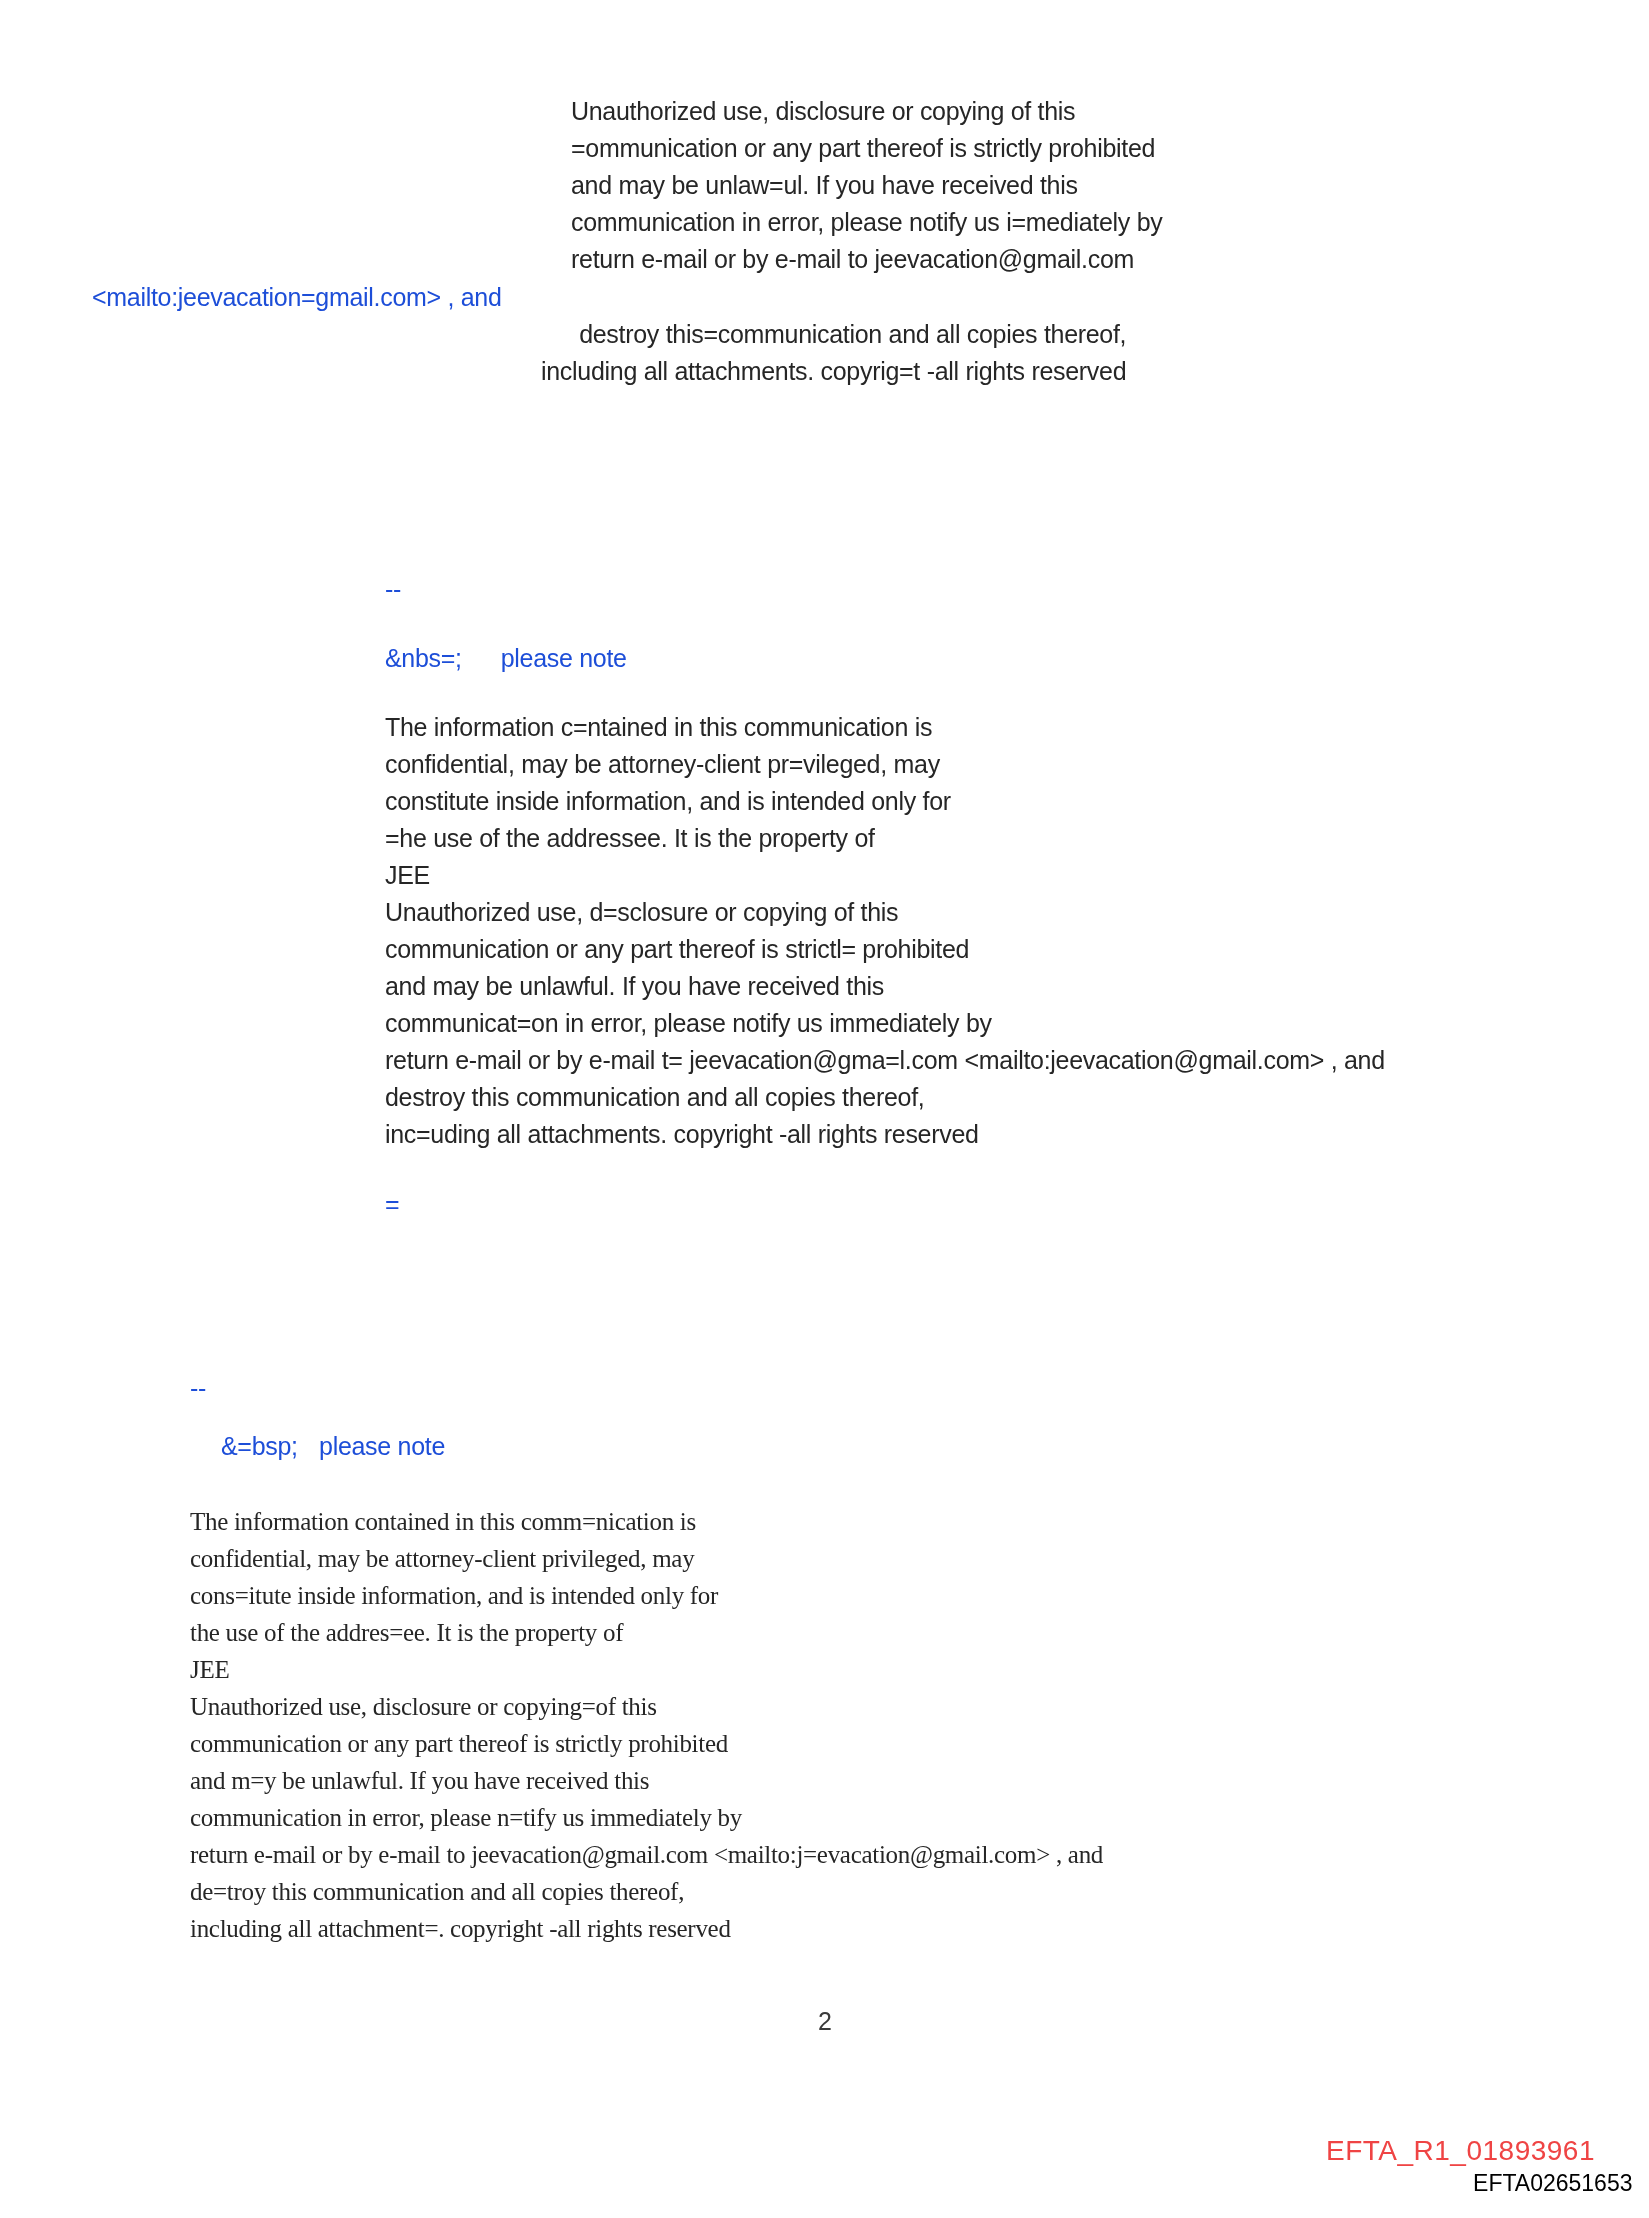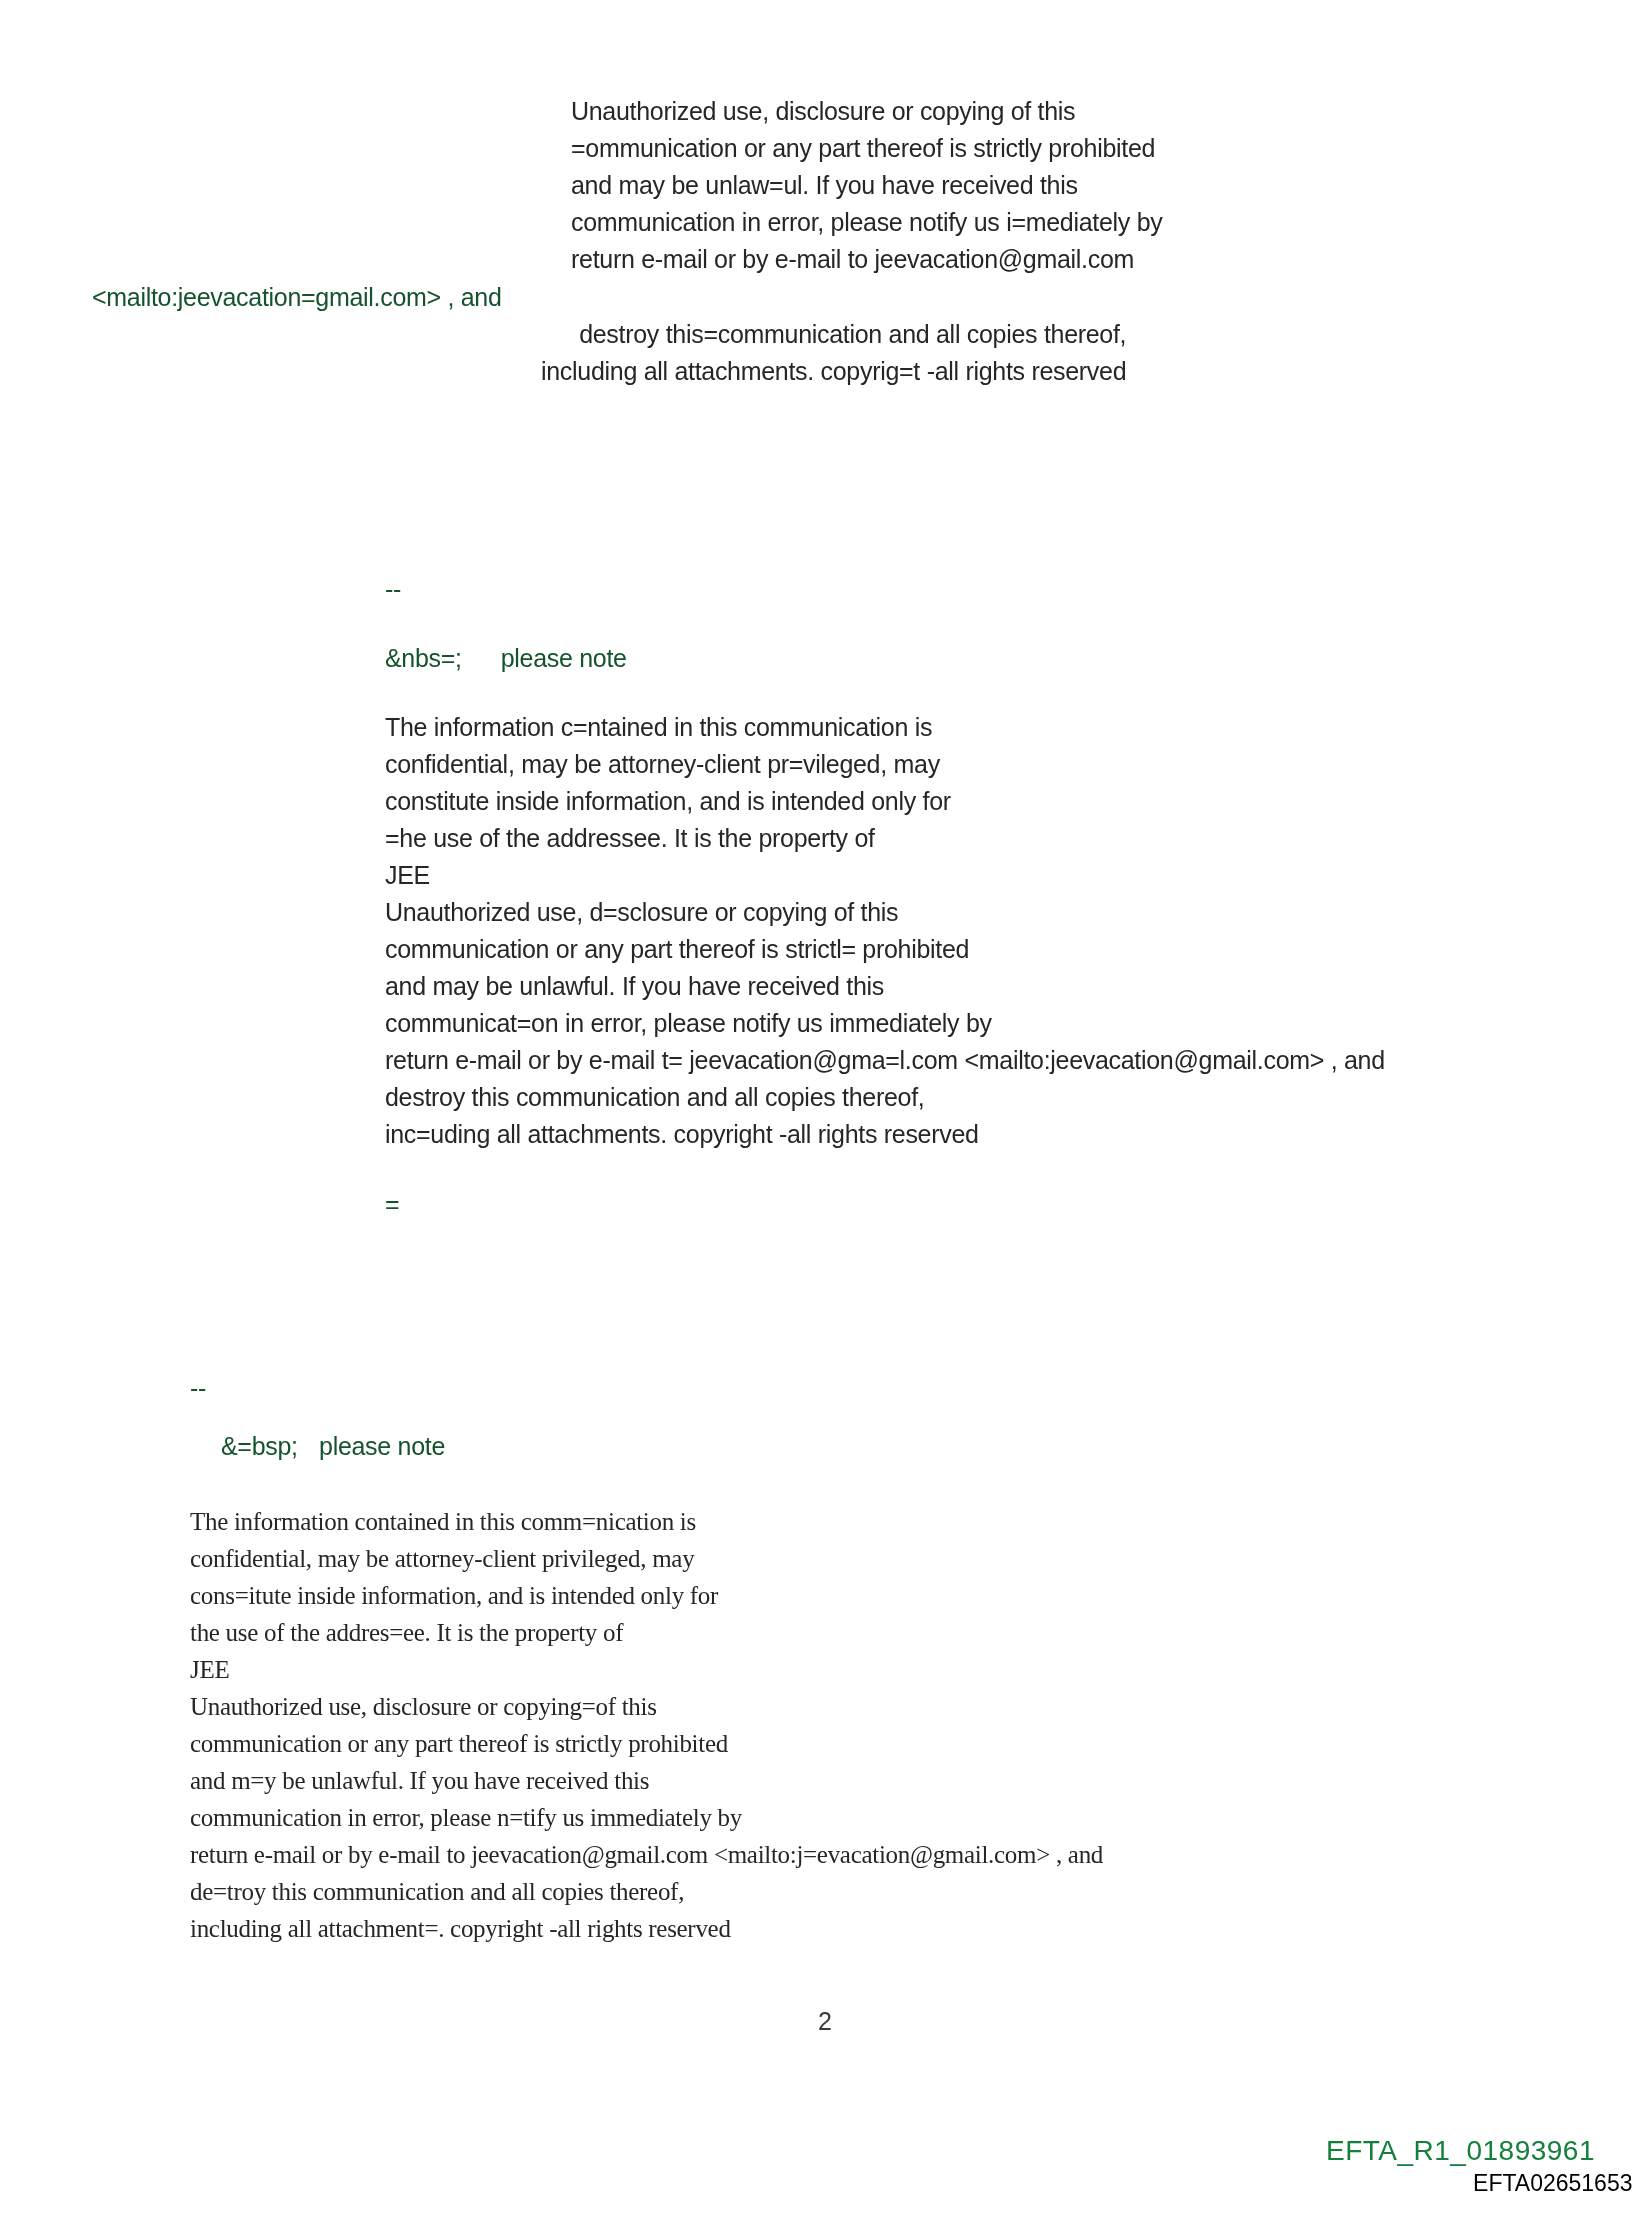--- a/index.html
+++ b/index.html
@@ -22,41 +22,41 @@
     font-size: 25px;
     line-height: 37px;
     letter-spacing: -0.3px;
     color: #262626;
   }
   .single {
     position: absolute;
     font-size: 25px;
     line-height: 37px;
     letter-spacing: -0.3px;
-    color: #14532d;
+    color: #1d4ed8;
     white-space: nowrap;
   }
   .sep-note .note-gap-wide { margin-left: 39px; }
   .sep-note .note-gap-narrow { margin-left: 21.3px; }
   .page-number {
     position: absolute;
     left: 0;
     top: 2007px;
     width: 1650px;
     text-align: center;
     font-size: 25px;
     color: #3a3a3a;
   }
   .bates-gray {
     position: absolute;
     right: 55px;
     top: 2135px;
     font-size: 28px;
     letter-spacing: 0.5px;
-    color: #15803d;
+    color: #ef4444;
     white-space: nowrap;
   }
   .bates-black {
     position: absolute;
     right: 17.5px;
     top: 2170px;
     font-size: 23px;
     color: #000000;
     white-space: nowrap;
   }

